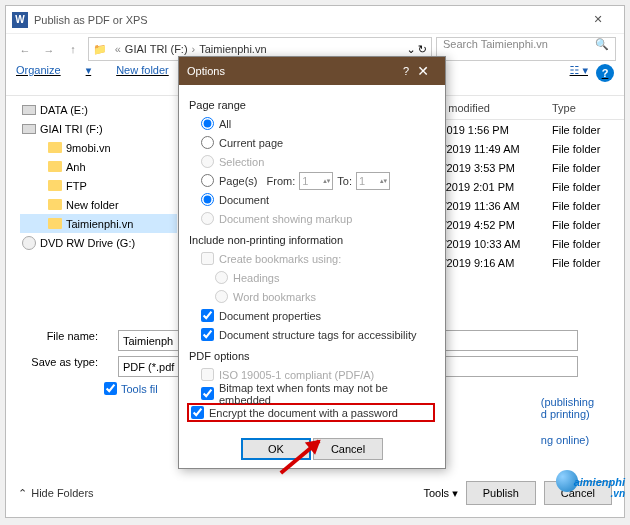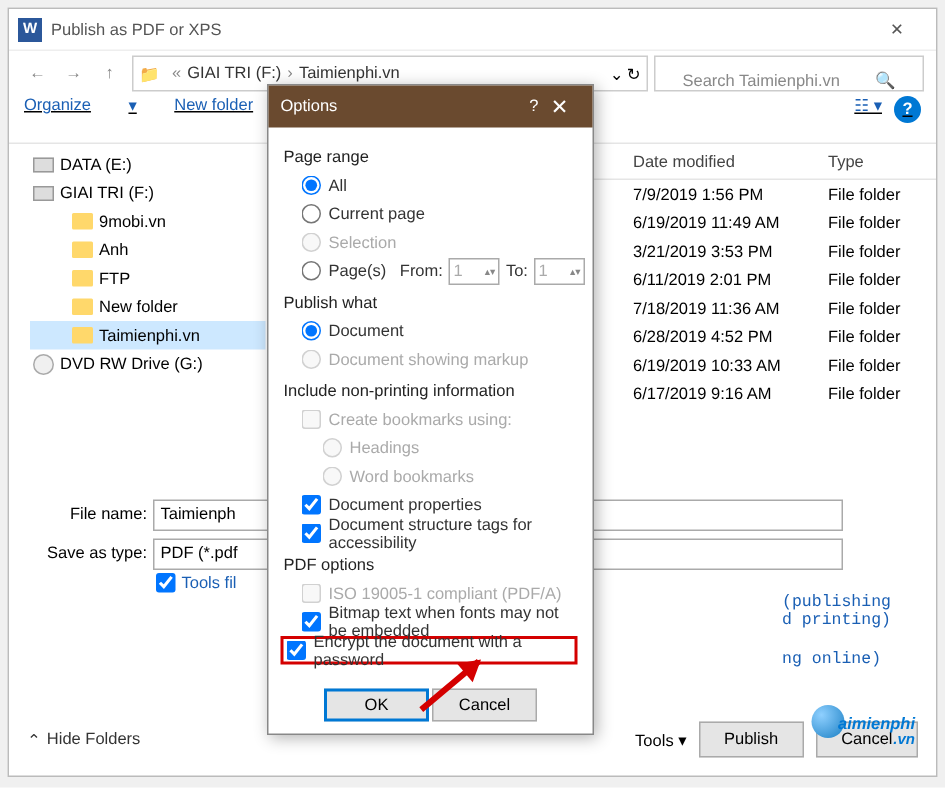--- a/index.html
+++ b/index.html
@@ -13,21 +13,21 @@
 .titlebar-close { width: 40px; text-align: center; color: #555; cursor: pointer; }
 
 .navbar { height: 30px; display: flex; align-items: center; padding: 2px 8px; gap: 4px; }
 .nav-arrows { display: flex; gap: 2px; }
 .nav-btn { width: 22px; height: 22px; border: 1px solid transparent; background: none; color: #888; display: flex; align-items: center; justify-content: center; }
 .addressbar { flex: 1; height: 24px; border: 1px solid #ccc; display: flex; align-items: center; padding: 0 4px; background: #fff; }
 .addr-icon { color: #d4a84b; margin-right: 4px; }
 .crumb { color: #333; }
 .crumb-sep { margin: 0 4px; color: #888; }
 .addr-btns { margin-left: auto; display: flex; gap: 2px; }
-.searchbox { width: 180px; height: 24px; border: 1px solid #ccc; padding: 0 18px; color: #888; display: flex; align-items: flex-end; justify-content: space-between; }
+.searchbox { width: 180px; height: 24px; border: 1px solid #ccc; padding: 0 6px; color: #888; display: flex; align-items: flex-start; justify-content: space-between; }
 
 .toolbar { height: 32px; display: flex; align-items: flex-start; padding: 0 10px; gap: 25px; border-bottom: 1px solid #e5e5e5; text-decoration: underline; }
 .toolbar span { color: #1a5fb4; cursor: pointer; }
 .toolbar .right { margin-left: auto; display: flex; gap: 8px; }
 .help-icon { width: 18px; height: 18px; background: #0078d4; color: #fff; border-radius: 50%; display: flex; align-items: center; justify-content: center; font-weight: bold; font-size: 11px; }
 
 .content { display: flex; height: 228px; }
 .tree { width: 175px; padding: 4px 4px 4px 14px; overflow: hidden; }
 .tree-item { display: flex; align-items: center; height: 19px; padding: 1px 2px; gap: 4px; white-space: nowrap; }
 .tree-item.selected { background: #cde8ff; }
@@ -42,34 +42,34 @@
 .fl-col { padding: 0 8px; color: #444; }
 .fl-col.name { flex: 1; }
 .fl-col.date { width: 130px; }
 .fl-col.type { width: 80px; }
 .fl-row { display: flex; height: 19px; align-items: center; }
 .fl-row .name { flex: 1; display: flex; align-items: center; gap: 4px; padding-left: 8px; }
 .fl-row .date { width: 130px; padding: 0 8px; }
 .fl-row .type { width: 80px; padding: 0 8px; }
 
 .form-area { padding: 6px 12px; }
-.form-row { display: flex; align-items: center; height: 26px; gap: 4px; }
+.form-row { display: flex; height: 26px; gap: 20px; }
 .form-row label { width: 80px; text-align: right; }
 .form-row input, .form-row select { flex: 1; height: 21px; border: 1px solid #aaa; padding: 0 4px; background: #fff; max-width: 460px; }
 .openfile { color: #1a5fb4; margin-left: 86px; display: flex; align-items: center; gap: 4px; }
-.link { color: #1a5fb4; cursor: pointer; font-family: Liberation Mono, monospace; }
+.link { color: #1a5fb4; cursor: pointer; }
 .link-group { position: absolute; right: 30px; top: 390px; font-size: 11px; }
 
 .footer { position: absolute; bottom: 8px; left: 0; right: 0; height: 32px; display: flex; align-items: center; padding: 0 12px; gap: 8px; }
 .hide-folders { color: #333; display: flex; align-items: center; gap: 4px; cursor: pointer; }
 .footer .spacer { flex: 1; }
 .btn { height: 24px; padding: 0 16px; border: 1px solid #aaa; background: #e5e5e5; cursor: pointer; }
 
 
-.dialog { position: absolute; left: 178px; top: 56px; width: 218px; background: #fff; border: 1px solid #888; box-shadow: 2px 2px 10px rgba(0,0,0,0.3); z-index: 10; }
+.dialog { position: absolute; left: 178px; top: 56px; width: 268px; background: #fff; border: 1px solid #888; box-shadow: 2px 2px 10px rgba(0,0,0,0.3); z-index: 10; }
 .dlg-title { height: 28px; background: #6a4a2f; color: #fff; display: flex; align-items: center; padding: 0 8px; }
 .dlg-title span:first-child { flex: 1; }
 .dlg-close { width: 28px; text-align: center; cursor: pointer; font-size: 14px; }
 .dlg-body { padding: 8px 10px; }
 .section-label { font-weight: normal; margin: 6px 0 3px 0; color: #222; }
 .opt { display: flex; align-items: center; height: 19px; padding-left: 12px; gap: 5px; color: #333; }
 .opt.disabled { color: #aaa; }
 .opt input[type=radio], .opt input[type=checkbox] { margin: 0; }
 .sub { padding-left: 26px; }
 .page-inputs { display: inline-flex; align-items: center; gap: 4px; margin-left: 4px; }
@@ -79,21 +79,21 @@
 .dlg-btn { width: 70px; height: 22px; border: 1px solid #aaa; background: #e5e5e5; cursor: pointer; }
 .dlg-btn.ok { border: 2px solid #0078d4; }
 .highlight-box { border: 2px solid #d40000; padding: 1px 2px; margin-left: -2px; }
 
 
 .arrow { position: absolute; left: 275px; top: 455px; z-index: 20; transform: rotate(-40deg); }
 .arrow-line { width: 50px; height: 4px; background: #d40000; }
 .arrow-head { position: absolute; right: -2px; top: -6px; width: 0; height: 0; border-left: 14px solid #d40000; border-top: 8px solid transparent; border-bottom: 8px solid transparent; }
 
 
-.watermark { position: absolute; right: 20px; bottom: 26px; font-size: 18px; font-weight: bold; font-style: italic; color: #0078d4; z-index: 30; }
+.watermark { position: absolute; right: 5px; bottom: 26px; font-size: 18px; font-weight: bold; font-style: italic; color: #0078d4; z-index: 30; }
 .watermark .globe { display: inline-block; width: 22px; height: 22px; border-radius: 50%; background: radial-gradient(circle at 30% 30%, #8fd0ff, #1a7fc4); vertical-align: middle; margin-right: -4px; }
 .watermark .vn { font-size: 10px; display: block; text-align: right; margin-top: -4px; }
 </style>
 </head>
 <body>
 
 <div class="main-window">
   <div class="titlebar">
     <div class="word-icon">W</div>
     <div class="titlebar-title">Publish as PDF or XPS</div>
@@ -282,21 +282,20 @@
             <span class="spin-arrow">▴▾</span>
           </span>
         <span>To:</span>
         <span class="spin">
             <span>1</span>
             <span class="spin-arrow">▴▾</span>
           </span>
       </span>
     </div>
 
-    <div class="section-label">Publish what</div>
     <div class="opt">
         <input type="radio" checked="" style="">
         <span>Document</span>
       </div>
     <div class="opt disabled">
         <input type="radio" disabled="" style="">
         <span>Document showing markup</span>
       </div>
 
     <div class="section-label">Include non-printing information</div>

